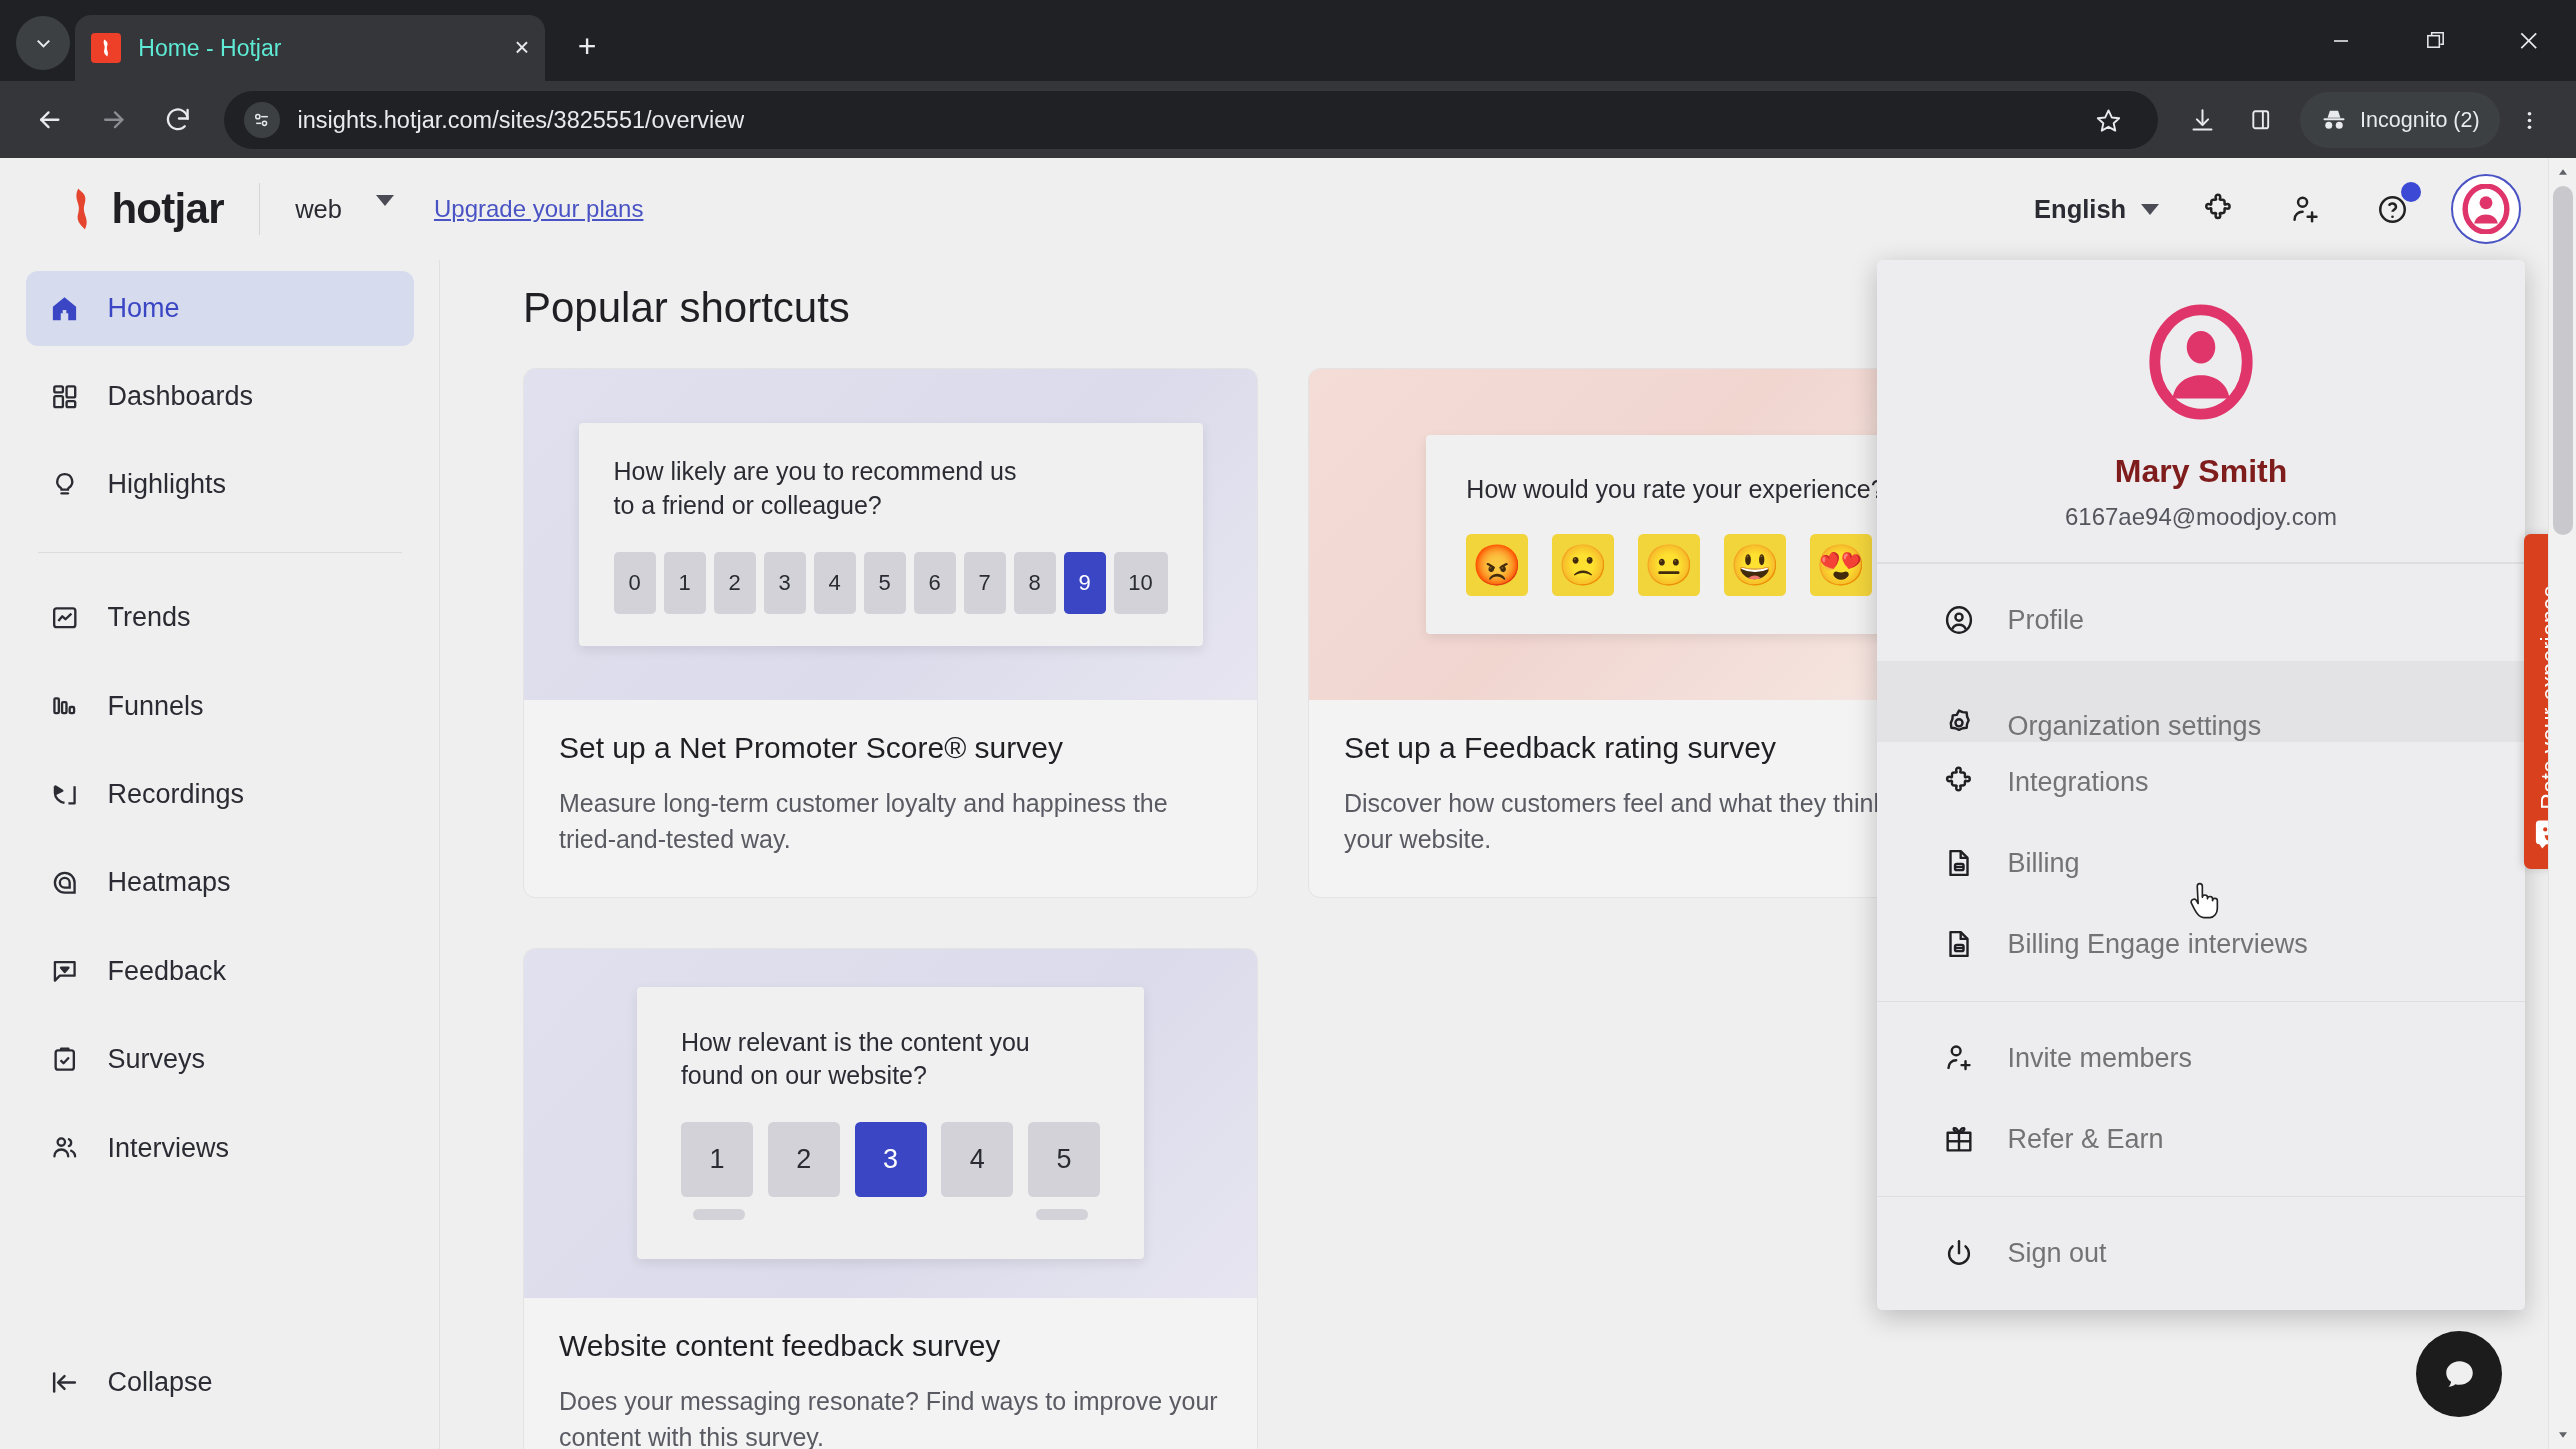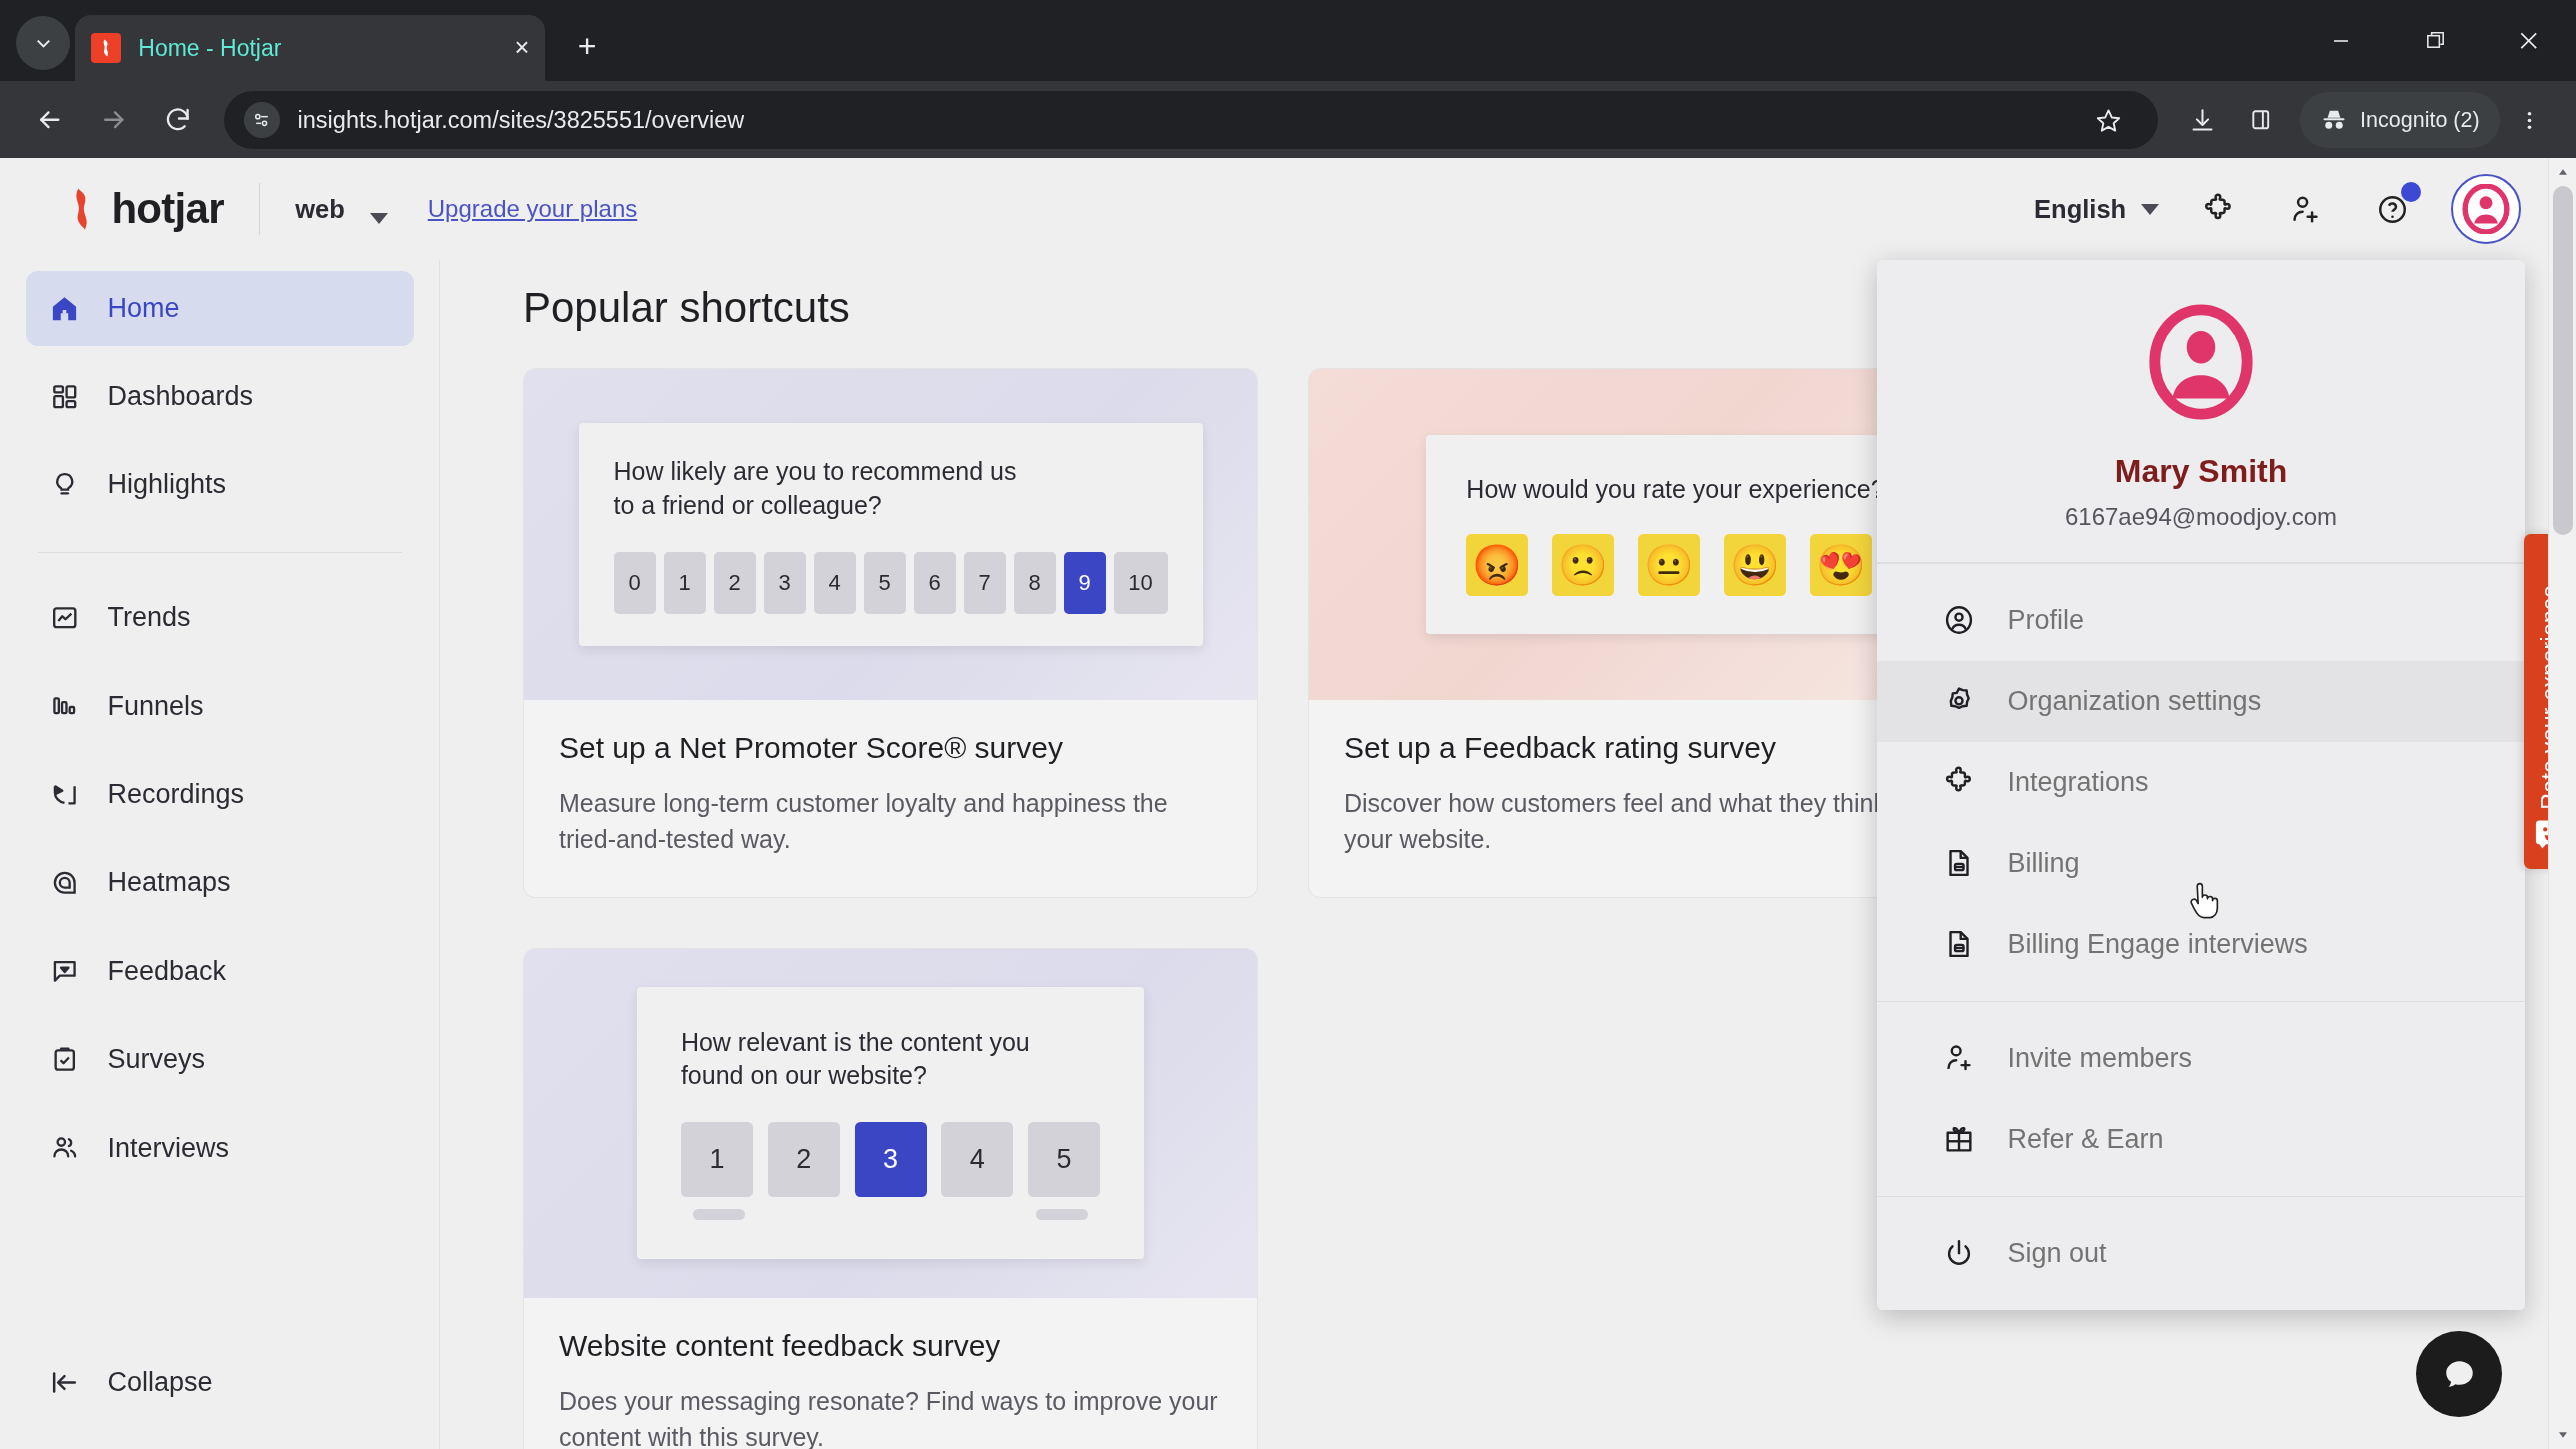--- a/index.html
+++ b/index.html
@@ -85,21 +85,21 @@
     background: #efefef; overflow: hidden;
   }
 
   .hj-header {
     height: 102px; background: #efefef; display:flex; align-items:center;
     padding: 0 55px 0 64px; position: relative; z-index: 5;
   }
   .logo-wrap { display:flex; align-items:center; gap: 9.4px; }
   .logo-text { font-size: 42px; font-weight: 700; color:#1f1f24; letter-spacing:-0.7px; }
   .hdr-divider { width:1.3px; height: 52px; background:#d5d5d8; margin: 0 35px; }
-  .site-select { display:flex; align-items:flex-end; gap: 25px; color:#2b2b33; font-size: 25.5px; font-weight: bold; }
+  .site-select { display:flex; align-items:flex-start; gap: 34px; color:#2b2b33; font-size: 25.5px; }
   .caret-down { width:0;height:0;border-left:9.4px solid transparent;border-right:9.4px solid transparent;border-top:11.4px solid #4b4b55;}
   .upgrade-link {
     margin-left: 40px; color:#4a53c4; font-size:24px; text-decoration: underline;
   }
   .hdr-right { margin-left:auto; display:flex; align-items:center; gap: 31px; }
   .lang-select { display:flex; align-items:center; gap:14.8px; color:#2b2b33; font-size:25.5px;font-weight:bold; }
   .hdr-icon-btn { width: 56px; height:56px; display:flex;align-items:center;justify-content:center; position:relative; }
   .help-dot { position:absolute; top:1.3px; right:-1.3px; width:20px;height:20px;border-radius:10px;background:#3b49d4; }
   .avatar-btn {
     width: 70px; height: 70px; border-radius: 35px;
@@ -184,21 +184,21 @@
     background:#ededef;
   }
   .dd-name { font-size: 32px; color:#7f1d1d; font-weight:700; margin-bottom: 13.4px; }
   .dd-email { font-size: 24px; color:#55555e; }
   .dd-sep { height: 1.3px; background:#dedee0; }
   .dd-list { padding: 16px 0; }
   .dd-item {
     height: 81px; display:flex; align-items:center; gap: 29.5px;
     padding: 0 63px; font-size: 27px; color:#737373;
   }
-  .dd-item.hover { background:#e3e3e6; }
+  .dd-item.hover { background:#e3e3e6;align-items:flex-end; }
   .dd-ico { width: 38px; height:38px; display:flex;align-items:center;justify-content:center; flex-shrink:0; }
 
   
   .rate-tab {
     position: absolute; right: 0; top: 376px; width: 52px; height: 335px;
     background:#d9411e; border-radius: 6.7px 0 0 6.7px;
     display:flex; flex-direction: column-reverse; align-items:center;
     padding: 14.8px 0; z-index: 40;
     box-shadow: -2px 0 8px rgba(0,0,0,0.15);
   }

